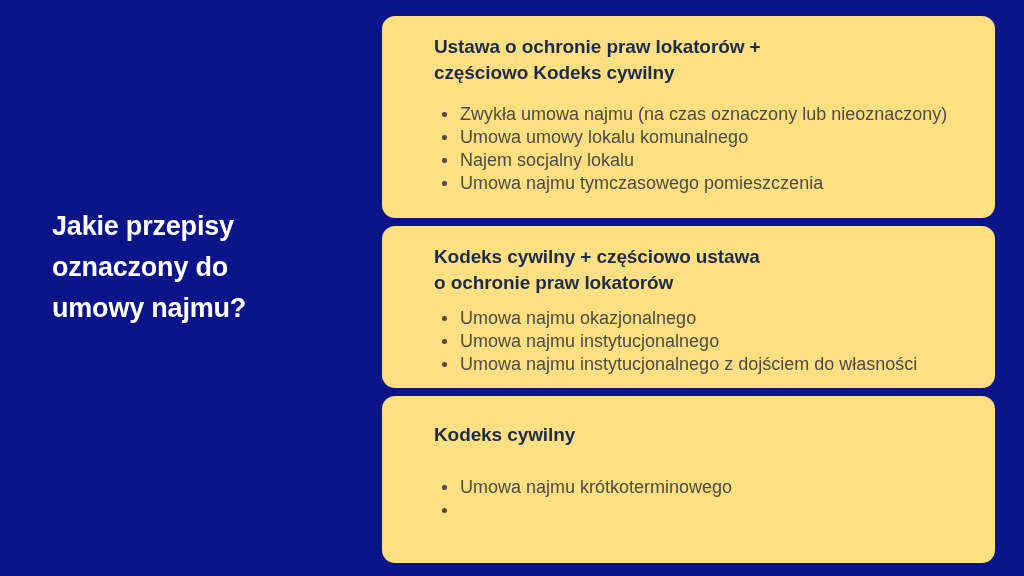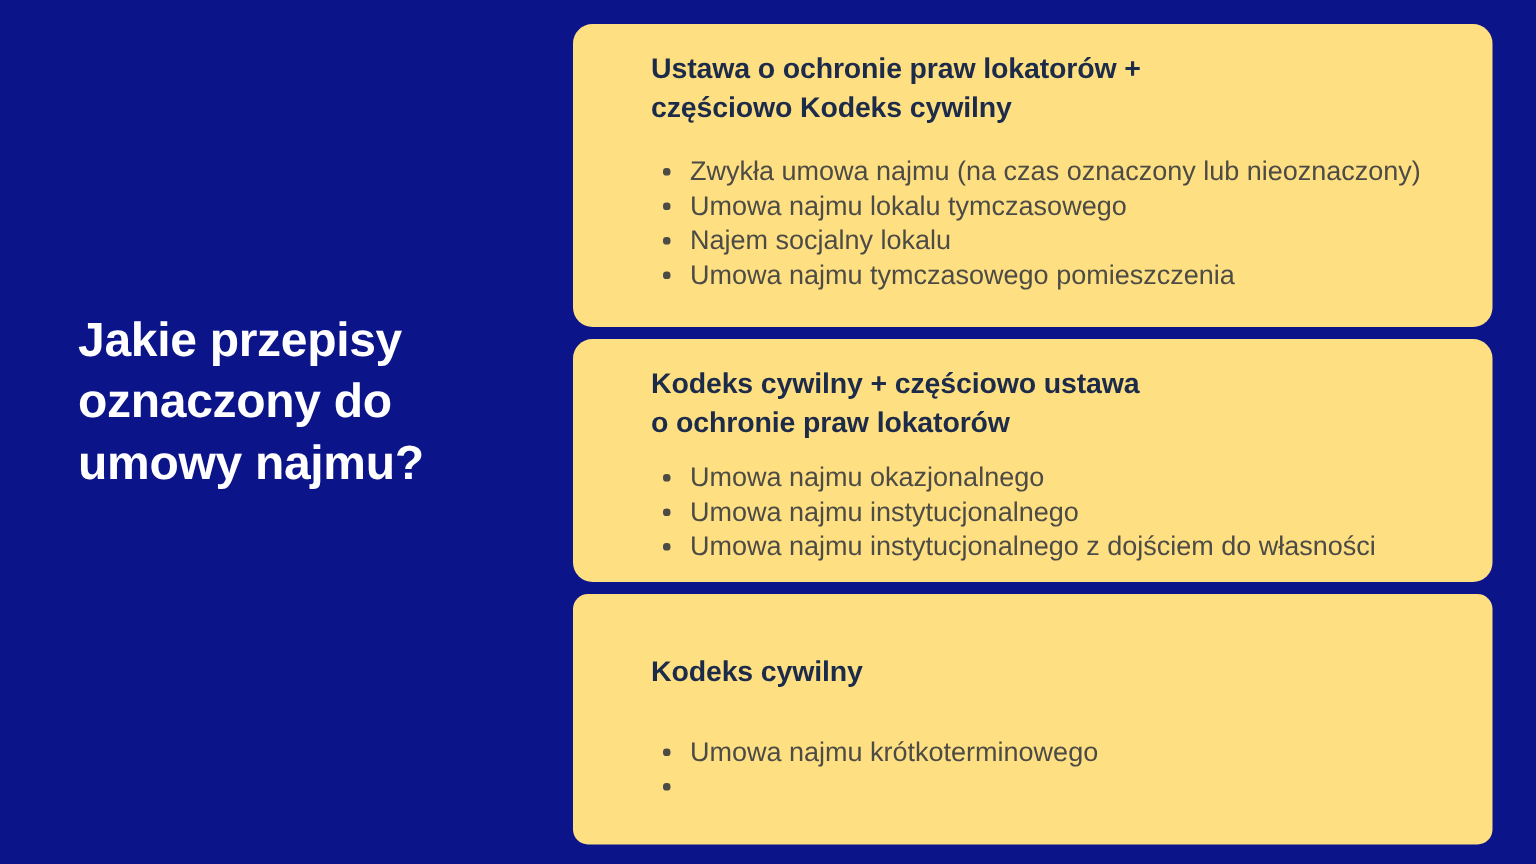--- a/index.html
+++ b/index.html
@@ -25,21 +25,21 @@
   
   .title-pane {
     position: absolute;
     left: 52px;
     top: 206px;
     width: 310px;
   }
   .slide-title {
     margin: 0;
     color: #ffffff;
-    font-size: 32px;
+    font-size: 27px;
     font-weight: bold;
     line-height: 41px;
     letter-spacing: -0.2px;
     font-family: "Liberation Sans", "DejaVu Sans", sans-serif;
   }
   .slide-title .tline {
     display: block;
     white-space: nowrap;
   }
 
@@ -54,21 +54,21 @@
     gap: 8px;
   }
   .card {
     background: #fedf81;
     border-radius: 13px;
     box-sizing: border-box;
     padding: 18px 26px 16px 52px;
   }
   .card-1 { height: 202px; }
   .card-2 { height: 162px; }
-  .card-3 { height: 167px; padding-top: 40px; border-radius: 10px; }
+  .card-3 { height: 167px; padding-top: 26px; }
 
   .card-heading {
     margin: 0;
     color: #1d2b4a;
     font-size: 19px;
     font-weight: bold;
     line-height: 26px;
     letter-spacing: -0.1px;
   }
   .card-heading .hline {
@@ -118,21 +118,21 @@
 
   <div class="cards">
 
     <div class="card card-1">
       <h2 class="card-heading">
         <span class="hline">Ustawa o ochronie praw lokatorów +</span>
         <span class="hline">częściowo Kodeks cywilny</span>
       </h2>
       <ul class="bullets">
         <li><span class="dot"></span><span>Zwykła umowa najmu (na czas oznaczony lub nieoznaczony)</span></li>
-        <li><span class="dot"></span><span>Umowa najmu lokalu tymczasowego</span></li>
+        <li><span class="dot"></span><span>Umowa umowy lokalu komunalnego</span></li>
         <li><span class="dot"></span><span>Najem socjalny lokalu</span></li>
         <li><span class="dot"></span><span>Umowa najmu tymczasowego pomieszczenia</span></li>
       </ul>
     </div>
 
     <div class="card card-2">
       <h2 class="card-heading">
         <span class="hline">Kodeks cywilny + częściowo ustawa</span>
         <span class="hline">o ochronie praw lokatorów</span>
       </h2>

